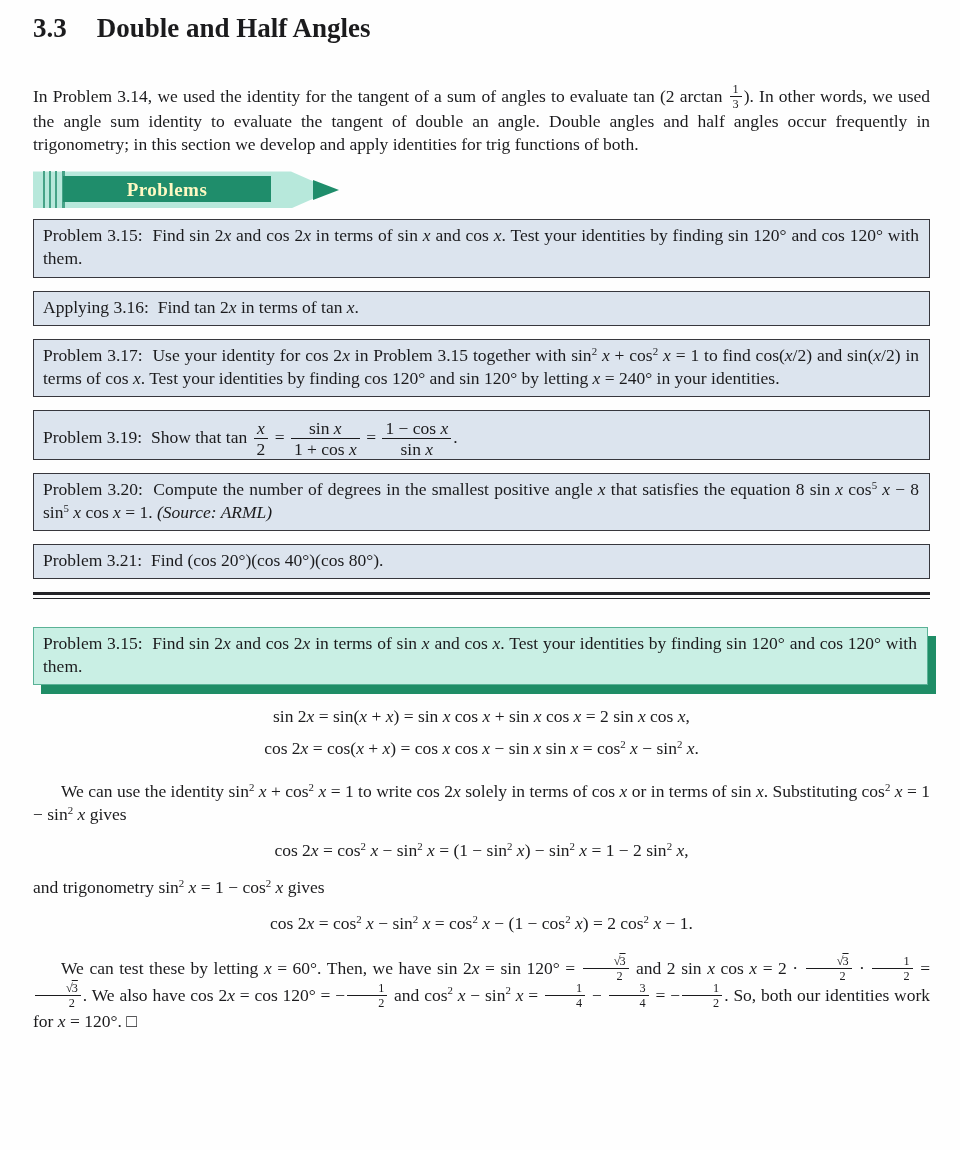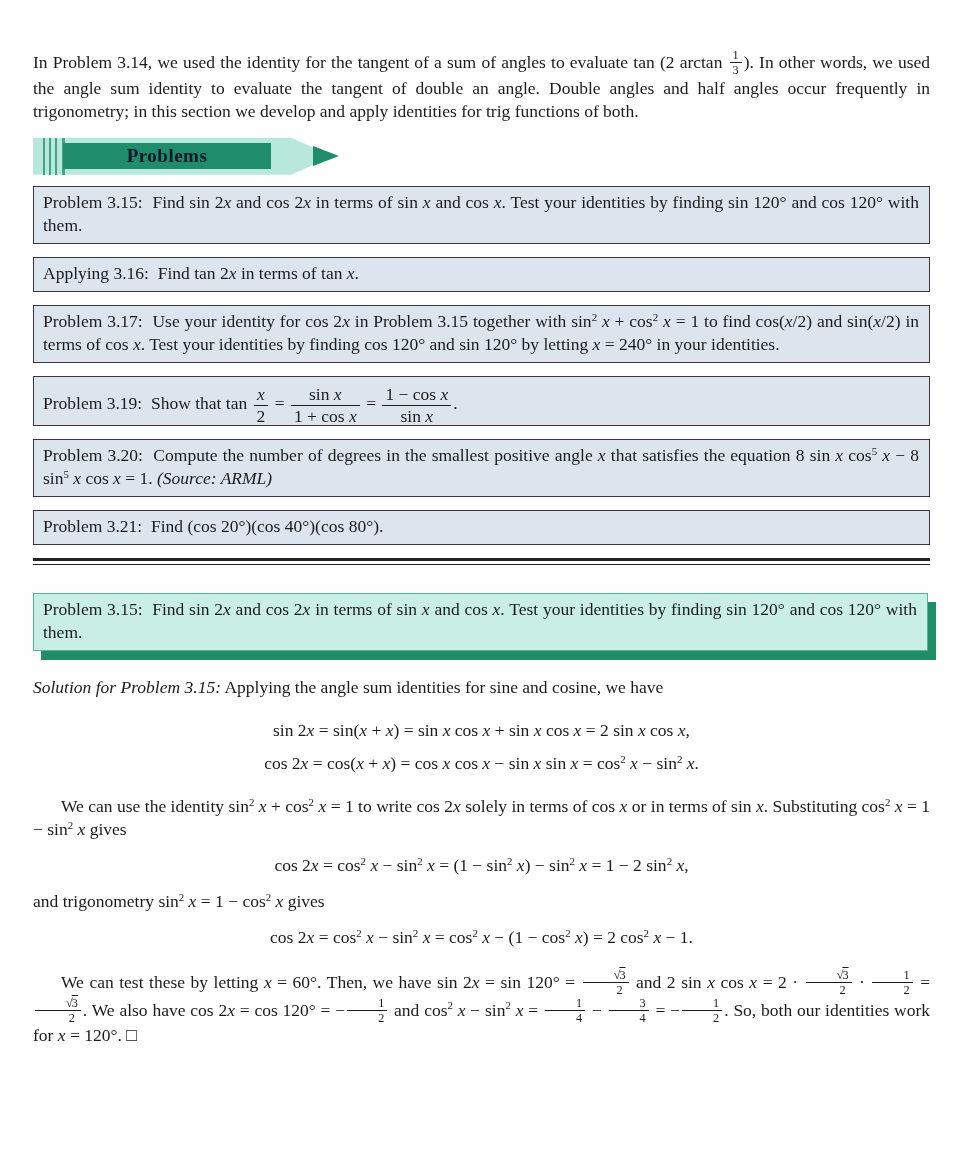--- a/index.html
+++ b/index.html
@@ -24,21 +24,21 @@
     clip-path:polygon(0 0,86% 0,100% 50%,86% 100%,0 100%);
   }
   .eraser{position:absolute;left:7px;top:0;bottom:0;width:26px;}
   .eraser i{position:absolute;top:0;bottom:0;width:2px;background:#45a387;}
   .eraser i:nth-child(1){left:3px;}
   .eraser i:nth-child(2){left:9px;}
   .eraser i:nth-child(3){left:15px;}
   .eraser i:nth-child(4){left:22px;width:3px;}
   .band{
     position:absolute;left:30px;right:62px;top:5px;bottom:6px;
-    background:#1f8d6b;color:#0f172a;font-weight:bold;font-size:19px;
+    background:#1f8d6b;color:#fef9c3;font-weight:bold;font-size:19px;
     display:flex;align-items:center;justify-content:center;letter-spacing:0.5px;
   }
   .tip{
     position:absolute;right:-6px;top:50%;margin-top:-10px;width:0;height:0;
     border-top:10px solid transparent;border-bottom:10px solid transparent;
     border-left:26px solid #1f8d6b;
   }
   
   .prob{
     background:#dce4ee;border:1.6px solid #37373d;
@@ -68,20 +68,21 @@
   .frac .fd{display:block;padding:1px 3px 0;}
   .frac.sm{font-size:0.7em;vertical-align:-0.55em;line-height:1;}
   .sqrt .rad{letter-spacing:-1px;}
   .sqrt .vinc{text-decoration:overline;}
 </style>
 </head>
 <body>
 
 <div class="page">
 
+  <h1 class="sec-head"><span class="num">3.3</span><span>Double and Half Angles</span></h1>
 
   <p class="para intro"><span>In Problem 3.14, we used the identity for the tangent of a sum of angles to evaluate tan (2 arctan </span><span class="frac sm"><span class="fn"><span>1</span></span><span class="fd"><span>3</span></span></span><span>).  In other words, we used the angle sum identity to evaluate the tangent of double an angle.  Double angles and half angles occur frequently in trigonometry; in this section we develop and apply identities for trig functions of both.</span></p>
 
   <div class="banner">
     <div class="pencil-body"></div>
     <div class="eraser">
         <i></i>
         <i></i>
         <i></i>
         <i></i>
@@ -114,21 +115,20 @@
   <div class="prob">
     <span><span class="bd">Problem 3.21:</span><span>&nbsp; Find (cos 20°)(cos 40°)(cos 80°).</span></span>
   </div>
 
   <div class="dblrule"></div>
 
   <div class="hl">
     <span><span class="bd">Problem 3.15:</span><span>&nbsp; Find sin 2</span><span class="it">x</span><span> and cos 2</span><span class="it">x</span><span> in terms of sin </span><span class="it">x</span><span> and cos </span><span class="it">x</span><span>.  Test your identities by finding sin 120° and cos 120° with them.</span></span>
   </div>
 
-  <p class="para sol-intro"><span class="it">Solution for Problem 3.15:</span><span> Applying the angle sum identities for sine and cosine, we have</span></p>
 
   <div class="eqgrp">
     <div class="eq"><span>sin 2</span><span class="it">x</span><span> = sin(</span><span class="it">x</span><span> + </span><span class="it">x</span><span>) = sin </span><span class="it">x</span><span> cos </span><span class="it">x</span><span> + sin </span><span class="it">x</span><span> cos </span><span class="it">x</span><span> = 2 sin </span><span class="it">x</span><span> cos </span><span class="it">x</span><span>,</span></div>
     <div class="eq"><span>cos 2</span><span class="it">x</span><span> = cos(</span><span class="it">x</span><span> + </span><span class="it">x</span><span>) = cos </span><span class="it">x</span><span> cos </span><span class="it">x</span><span> − sin </span><span class="it">x</span><span> sin </span><span class="it">x</span><span> = cos</span><span class="sup">2</span><span> </span><span class="it">x</span><span> − sin</span><span class="sup">2</span><span> </span><span class="it">x</span><span>.</span></div>
   </div>
 
   <p class="para indent gap1"><span>We can use the identity sin</span><span class="sup">2</span><span> </span><span class="it">x</span><span> + cos</span><span class="sup">2</span><span> </span><span class="it">x</span><span> = 1 to write cos 2</span><span class="it">x</span><span> solely in terms of cos </span><span class="it">x</span><span> or in terms of sin </span><span class="it">x</span><span>. Substituting cos</span><span class="sup">2</span><span> </span><span class="it">x</span><span> = 1 − sin</span><span class="sup">2</span><span> </span><span class="it">x</span><span> gives</span></p>
 
   <div class="eq gap2"><span>cos 2</span><span class="it">x</span><span> = cos</span><span class="sup">2</span><span> </span><span class="it">x</span><span> − sin</span><span class="sup">2</span><span> </span><span class="it">x</span><span> = (1 − sin</span><span class="sup">2</span><span> </span><span class="it">x</span><span>) − sin</span><span class="sup">2</span><span> </span><span class="it">x</span><span> = 1 − 2 sin</span><span class="sup">2</span><span> </span><span class="it">x</span><span>,</span></div>
 

